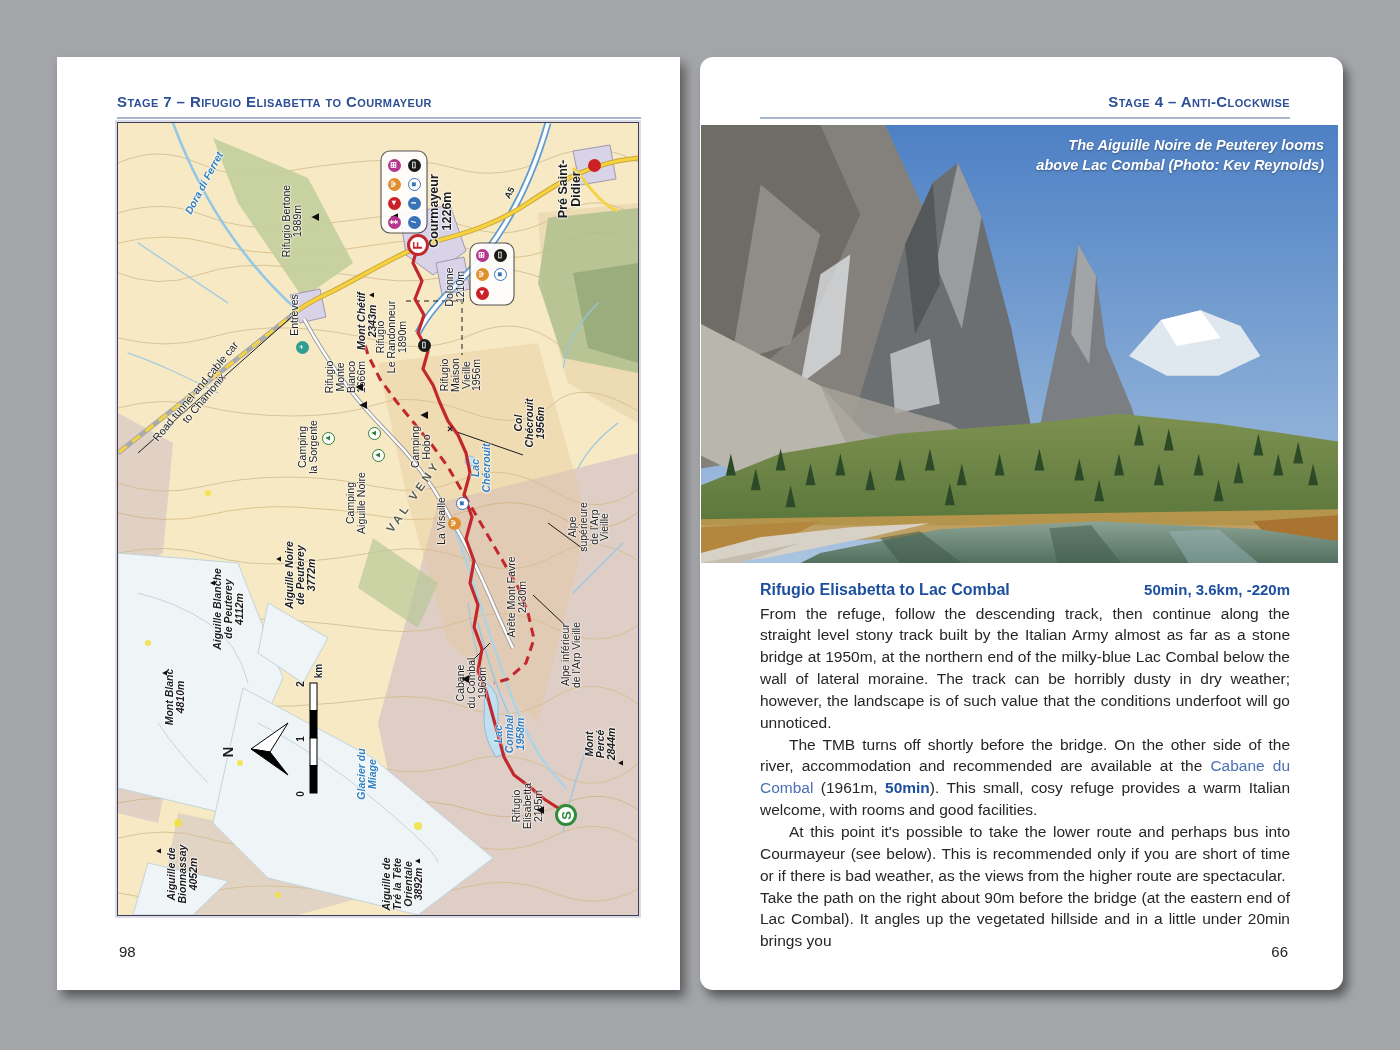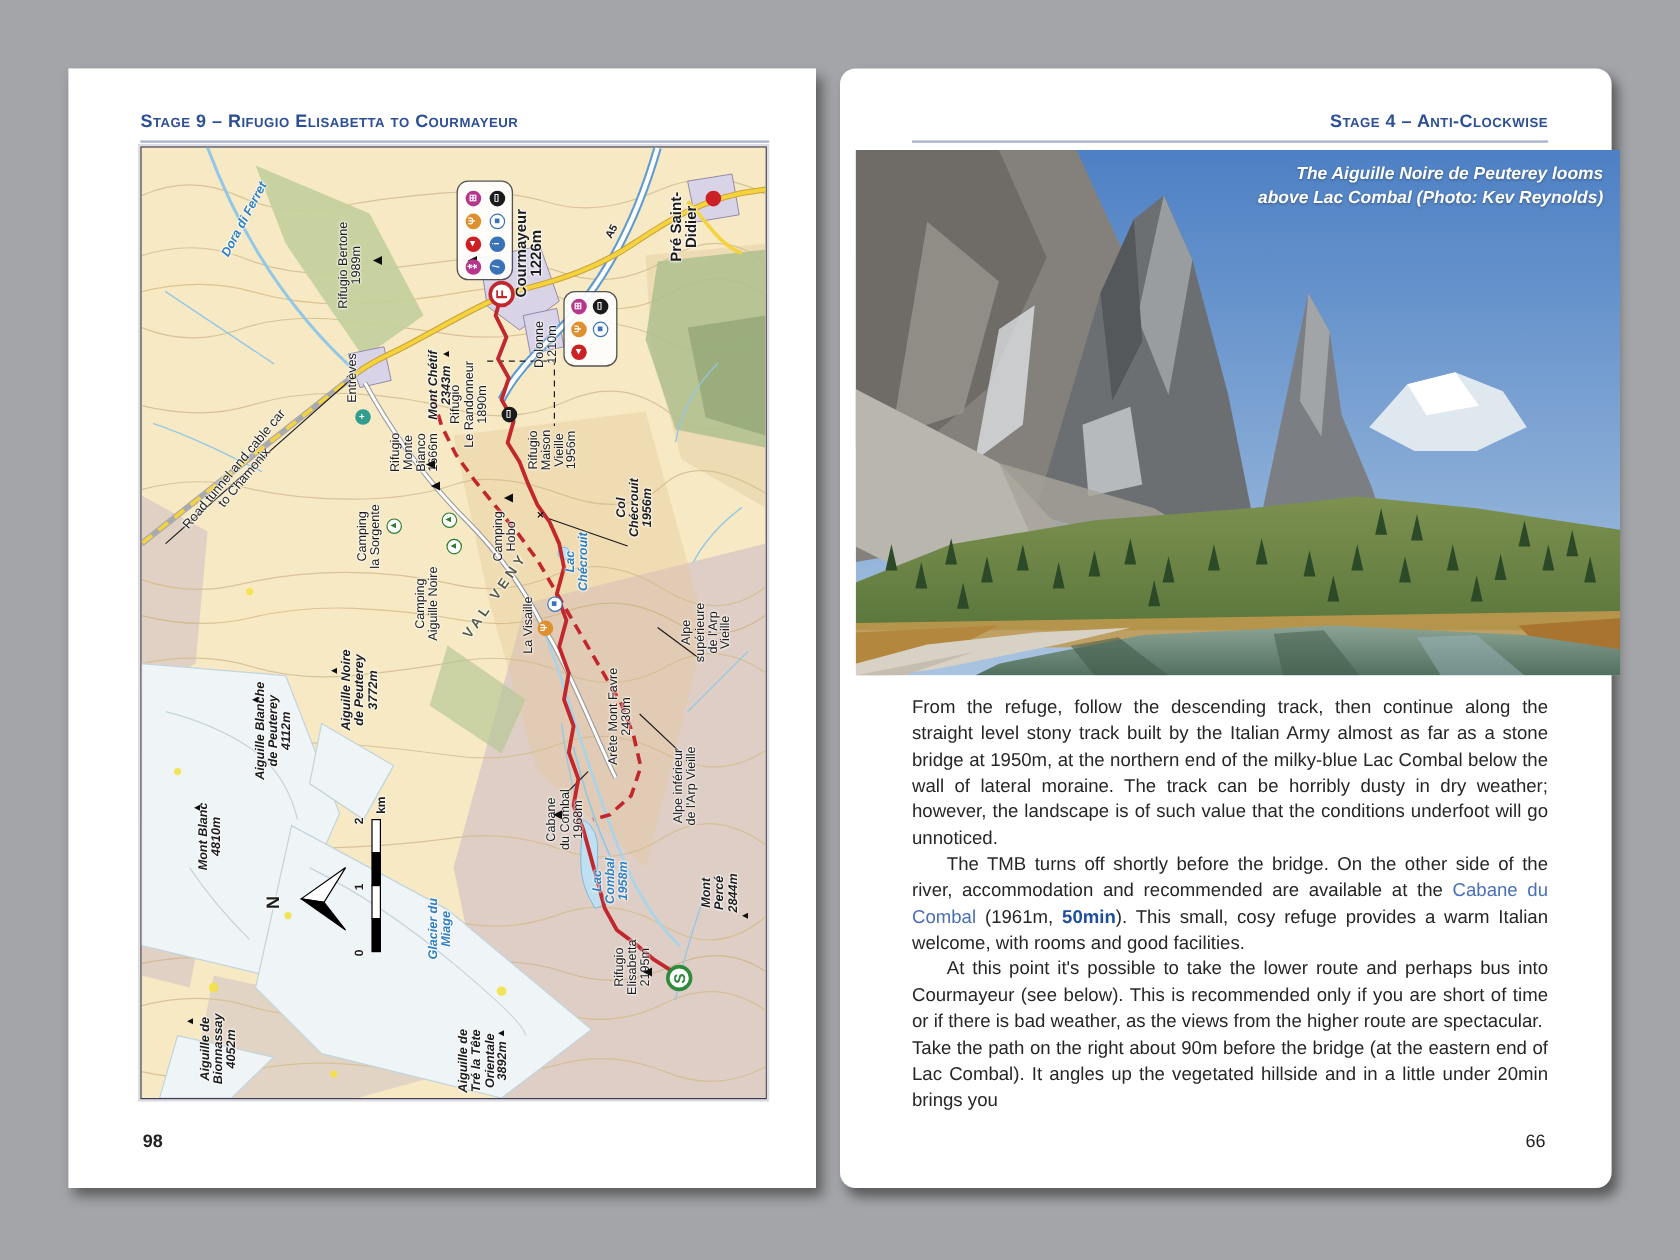--- a/index.html
+++ b/index.html
@@ -13,21 +13,21 @@
 
   .running-head{position:absolute;top:36px;font-size:15px;font-weight:700;color:#2d4f96;
     font-variant:small-caps;letter-spacing:.4px;}
   .head-rule{position:absolute;top:60px;height:2px;background:#aab5d0;}
   #page-left .running-head{left:60px;}
   #page-left .head-rule{left:60px;width:524px;}
   #page-right .running-head{right:53px;text-align:right;}
   #page-right .head-rule{left:60px;width:530px;}
 
   .pagenum{position:absolute;bottom:30px;font-size:15px;color:#222;}
-  #page-left .pagenum{left:62px;font-weight:bold;}
+  #page-left .pagenum{left:62px;}
   #page-right .pagenum{right:55px;}
 
   
   #map{position:absolute;left:60px;top:65px;width:520px;height:792px;
     border:1px solid #3c3c52;box-shadow:0 0 0 2px rgba(130,130,170,.28);
     background:#f6e9c4;overflow:hidden;}
   #map svg{position:absolute;inset:0;}
   #map-labels{position:absolute;inset:0;}
   .mlabel{position:absolute;white-space:pre-line;text-align:center;line-height:1.03;
     font-size:10.5px;color:#1c1c1c;
@@ -44,41 +44,41 @@
     border:3px solid;display:flex;align-items:center;justify-content:center;
     font-weight:700;font-size:13px;box-sizing:border-box;}
   .mmark span{transform:rotate(-90deg);}
   .micon{position:absolute;border-radius:50%;display:flex;align-items:center;justify-content:center;
     width:13px;height:13px;font-size:8px;font-weight:700;line-height:1;box-sizing:border-box;}
   .micon span{transform:rotate(-90deg);}
   .bld{position:absolute;font-size:13px;color:#0e0e0e;}
   .pk{position:absolute;font-size:8.5px;color:#0e0e0e;}
 
   
-  #photo{position:absolute;left:13px;top:68px;width:637px;height:438px;overflow:hidden;}
+  #photo{position:absolute;left:1px;top:68px;width:637px;height:438px;overflow:hidden;}
   #photo svg{position:absolute;inset:0;}
   #photo-caption{position:absolute;top:10px;right:14px;text-align:right;color:#fff;
     font-style:italic;font-weight:700;font-size:14.5px;line-height:1.4;white-space:pre-line;
     text-shadow:0 1px 2px rgba(0,0,0,.35);}
   .textcol{position:absolute;left:60px;top:522px;width:530px;color:#262626;
     font-size:15.5px;line-height:1.41;text-align:justify;}
   .sec-head{display:flex;justify-content:space-between;align-items:baseline;
     color:#1d4f9e;font-weight:700;font-size:16px;margin:0 0 1px 0;}
   .sec-head .stats{font-size:15px;white-space:nowrap;padding-left:12px;}
   .textcol p{margin:0;}
   .textcol p.ind{text-indent:29px;}
   .sec-head.mt{margin-top:21px;}
   .link{color:#4a6fb5;}
   .bold-blue{color:#1d4f9e;font-weight:700;}
 </style>
 </head>
 <body>
 
 <div class="page" id="page-left">
-  <div class="running-head">Stage 9 – Rifugio Elisabetta to Courmayeur</div>
+  <div class="running-head">Stage 7 – Rifugio Elisabetta to Courmayeur</div>
   <div class="head-rule"></div>
 
   <div id="map">
     <svg viewBox="0 0 520 792" width="520" height="792">
       <rect x="0" y="0" width="520" height="792" fill="#f6e9c4"></rect>
 
       <path d="M320,380 L520,330 L520,792 L300,792 L260,600 Z" fill="#c5b3c6" opacity=".5"></path>
       <path d="M0,290 L55,320 L45,430 L0,455 Z" fill="#c5b3c6" opacity=".45"></path>
       <path d="M0,560 L60,600 L40,700 L0,690 Z" fill="#c5b3c6" opacity=".45"></path>
       <path d="M60,690 L200,720 L260,770 L180,792 L40,792 Z" fill="#c5b3c6" opacity=".4"></path>
@@ -443,20 +443,24 @@
       <polygon points="470,408 520,406 560,440 490,440" fill="#9db8c0" opacity=".45"></polygon>
 
       <polygon points="0,430 60,414 150,404 230,400 170,414 70,434 0,444" fill="#d8d2c6"></polygon>
       <polygon points="0,440 100,420 40,440" fill="#c5beb0"></polygon>
     </svg>
     <div id="photo-caption">The Aiguille Noire de Peuterey looms
 above Lac Combal (Photo: Kev Reynolds)</div>
   </div>
 
   <div class="textcol">
+    <div class="sec-head">
+      <span>Rifugio Elisabetta to Lac Combal</span>
+      <span class="stats">50min, 3.6km, -220m</span>
+    </div>
     <p class="noindent">From the refuge, follow the descending track, then continue along the straight level stony track built by the Italian Army almost as far as a stone bridge at 1950m, at the northern end of the milky-blue Lac Combal below the wall of lateral moraine. The track can be horribly dusty in dry weather; however, the landscape is of such value that the conditions underfoot will go unnoticed.</p>
     <p class="ind"><span>The TMB turns off shortly before the bridge. On the other side of the river, accommodation and recommended are available at the </span><span class="link">Cabane du Combal</span><span> (1961m, </span><span class="bold-blue">50min</span><span>). This small, cosy refuge provides a warm Italian welcome, with rooms and good facilities.</span></p>
     <p class="ind">At this point it's possible to take the lower route and perhaps bus into Courmayeur (see below). This is recommended only if you are short of time or if there is bad weather, as the views from the higher route are spectacular.</p>
 
     <p class="noindent">Take the path on the right about 90m before the bridge (at the eastern end of Lac Combal). It angles up the vegetated hillside and in a little under 20min brings you</p>
   </div>
 
   <div class="pagenum">66</div>
 </div>
 

